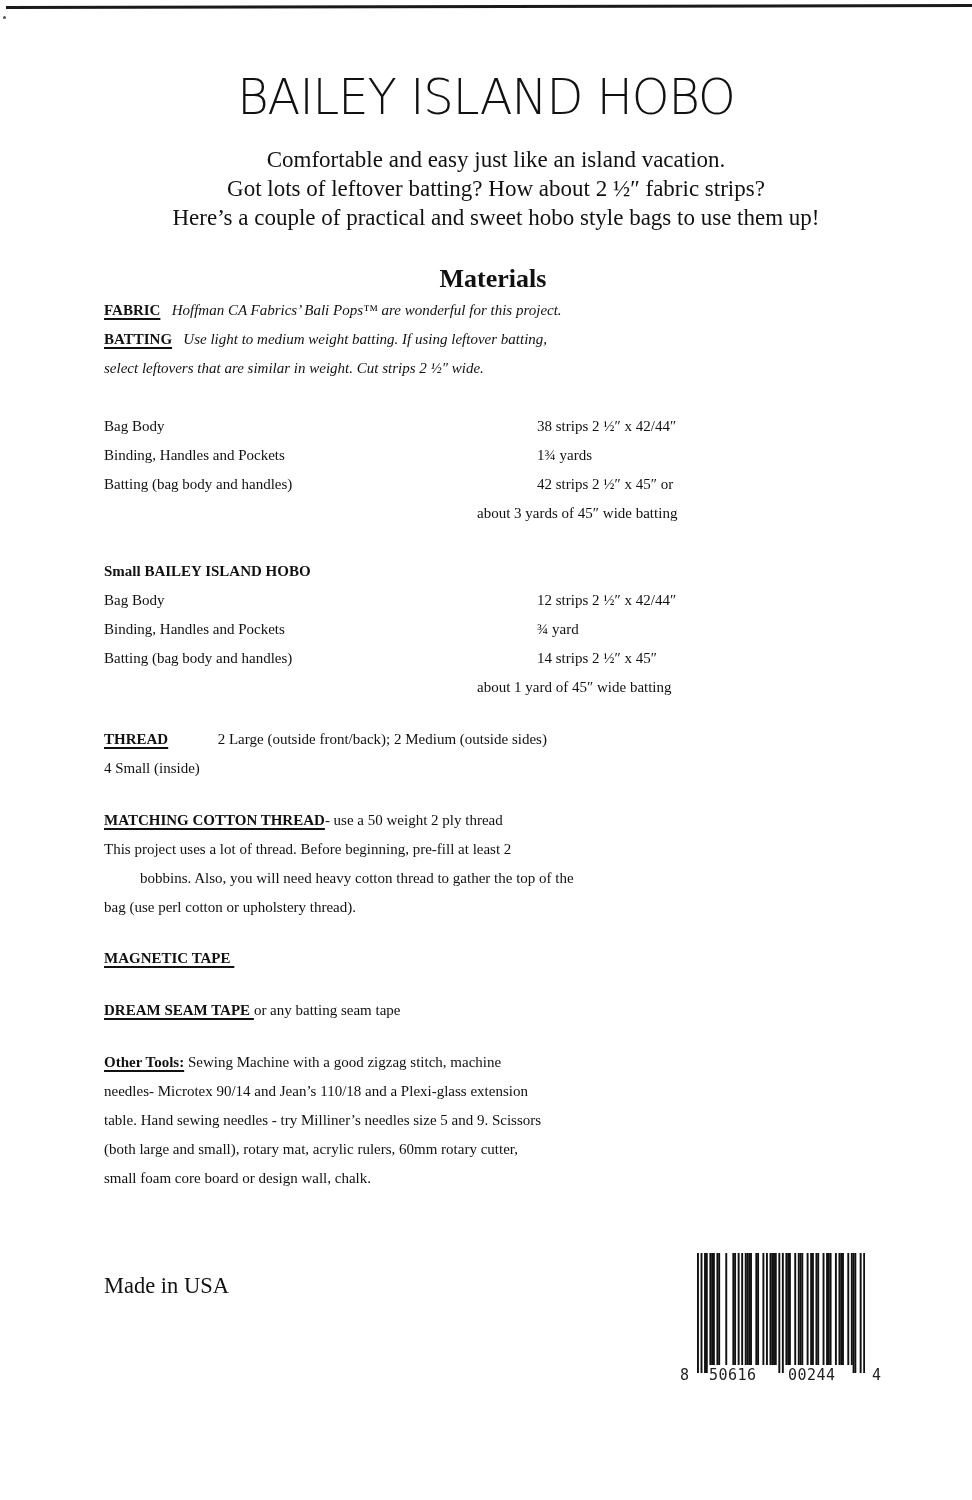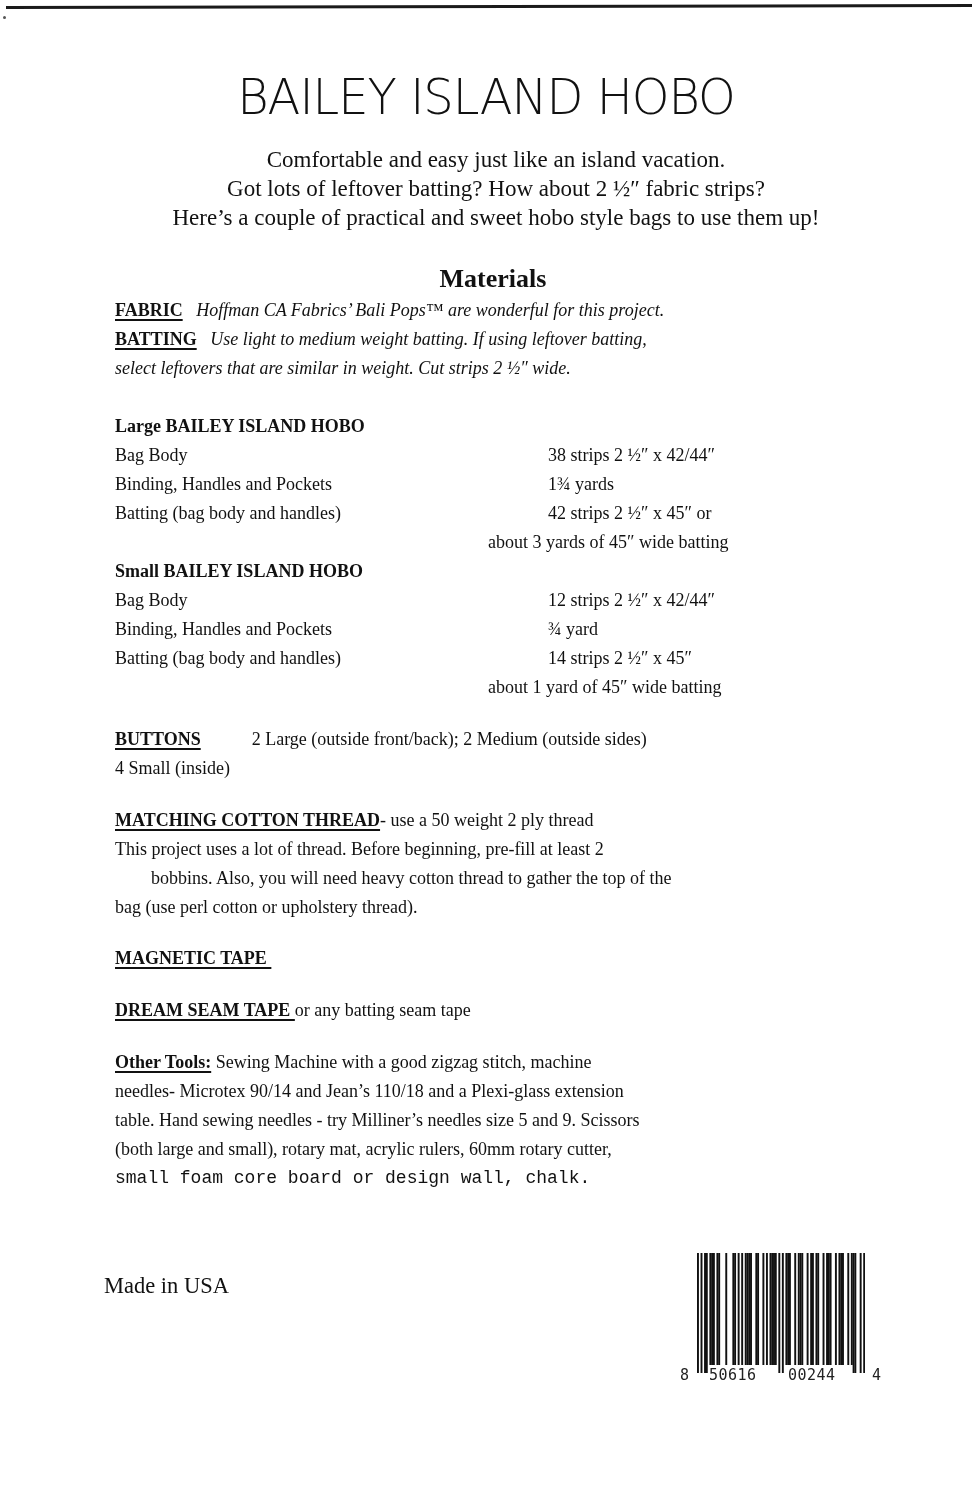--- a/index.html
+++ b/index.html
@@ -20,21 +20,21 @@
     transform: scaleY(1.05);
   }
   .intro {
     position: absolute; left: 0; width: 992px; top: 145px; text-align: center;
     font-size: 23px; line-height: 29px;
   }
   .materials-heading {
     position: absolute; left: 0; width: 986px; top: 264px; text-align: center;
     font-weight: bold; font-size: 26px;
   }
-  .block { position: absolute; left: 115px; font-size: 18px; line-height: 29px; }
+  .block { position: absolute; left: 104px; font-size: 15px; line-height: 29px; }
   .ul { text-decoration: underline; text-decoration-thickness: 2px; text-underline-offset: 3px; font-weight: bold; }
   i { font-style: italic; }
   .row { position: relative; height: 29px; white-space: nowrap; }
   .row .lbl { position: absolute; left: 0; }
   .row .val { position: absolute; left: 433px; }
   .row .val2 { position: absolute; left: 345px; margin-left: 28px; }
   .bold { font-weight: bold; }
   .barcode { position: absolute; left: 697px; top: 1253px; width: 168px; height: 120px; }
   .bc-digit {
     position: absolute; font-family: "DejaVu Sans Mono", monospace; font-size: 15px; color: #222;
@@ -66,21 +66,20 @@
   <div style="white-space:nowrap;">
     <span class="ul">BATTING</span>&nbsp;&nbsp;
     <i>Use light to  medium weight batting.  If using leftover batting,</i>
   </div>
   <div style="white-space:nowrap;">
     <i>select leftovers that are similar in weight. Cut strips 2 ½″ wide.</i>
   </div>
 </div>
 
 <div class="block" style="top:412px; width:760px;">
-  <div class="row bold">Large BAILEY ISLAND HOBO</div>
   <div class="row">
     <span class="lbl">Bag Body</span>
     <span class="val">38 strips 2 ½″ x 42/44″</span>
   </div>
   <div class="row">
     <span class="lbl">Binding, Handles and Pockets</span>
     <span class="val">1¾ yards</span>
   </div>
   <div class="row">
     <span class="lbl">Batting  (bag body and handles)</span>
@@ -105,21 +104,21 @@
     <span class="lbl">Batting  (bag body and handles)</span>
     <span class="val">14 strips 2 ½″ x 45″</span>
   </div>
   <div class="row">
     <span class="val2">about 1 yard of 45″ wide batting</span>
   </div>
 </div>
 
 <div class="block" style="top:725px; width:780px;">
   <div style="white-space:nowrap;">
-    <span class="ul">BUTTONS</span>
+    <span class="ul">THREAD</span>
     <span style="display:inline-block; width:42px;"></span>
     <span>2 Large (outside front/back); 2 Medium (outside sides)</span>
   </div>
   <div>4 Small (inside)</div>
 </div>
 
 <div class="block" style="top:806px; width:790px;">
   <div style="white-space:nowrap;">
     <span class="ul">MATCHING COTTON THREAD</span><span>- use a 50 weight 2 ply thread</span>
   </div>
@@ -134,21 +133,21 @@
 
 <div class="block" style="top:996px; white-space:nowrap;">
   <span class="ul" style="white-space:pre;">DREAM SEAM TAPE </span><span>or any batting seam tape</span>
 </div>
 
 <div class="block" style="top:1048px; width:790px;">
   <div style="white-space:pre;"><span class="ul">Other Tools:</span><span> Sewing Machine with a good zigzag stitch, machine</span></div>
   <div style="white-space:nowrap;">needles- Microtex 90/14 and Jean’s 110/18 and a Plexi-glass extension</div>
   <div style="white-space:nowrap;">table. Hand sewing needles - try Milliner’s needles size 5 and 9. Scissors</div>
   <div style="white-space:nowrap;">(both large and small), rotary mat, acrylic rulers, 60mm rotary cutter,</div>
-  <div style="white-space:nowrap;font-family:Liberation Mono, monospace;">small foam core board or design wall, chalk.</div>
+  <div style="white-space:nowrap;">small foam core board or design wall, chalk.</div>
 </div>
 
 <div class="made">Made in USA</div>
 
 <div class="barcode">
   <svg id="bc-svg" width="168" height="120">
       <rect x="0.00" y="0" width="1.92" height="120" fill="#111"></rect>
       <rect x="3.54" y="0" width="1.92" height="120" fill="#111"></rect>
       <rect x="7.07" y="0" width="1.92" height="120" fill="#111"></rect>
       <rect x="8.84" y="0" width="1.92" height="120" fill="#111"></rect>

